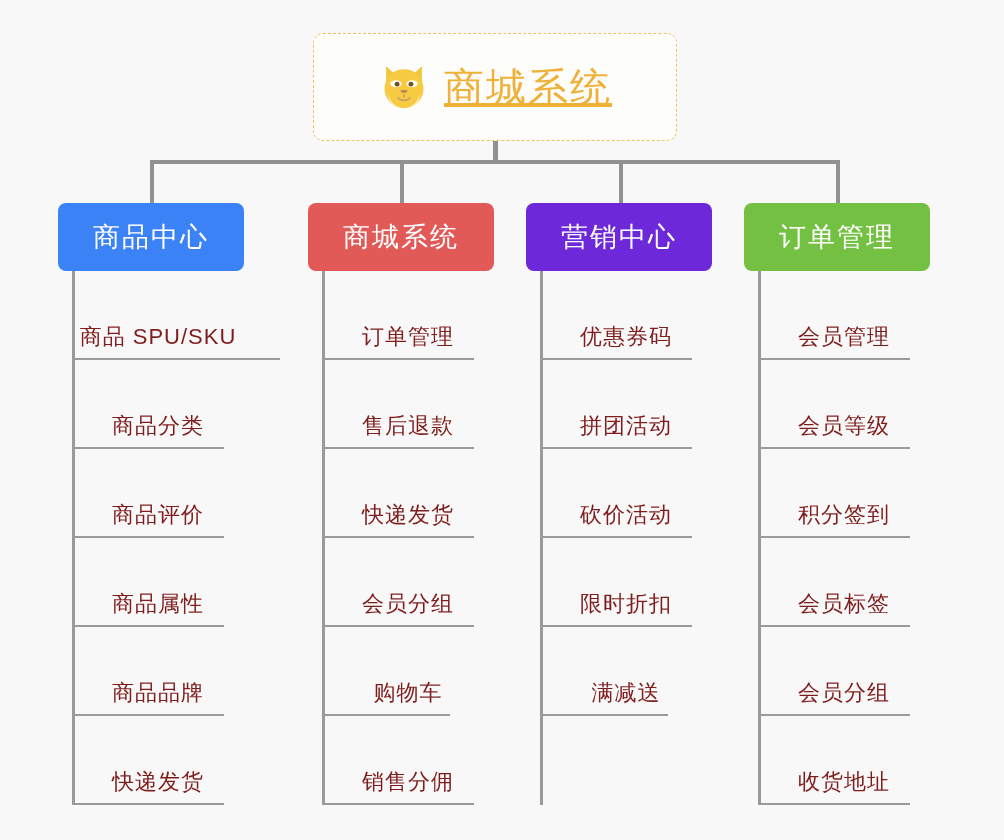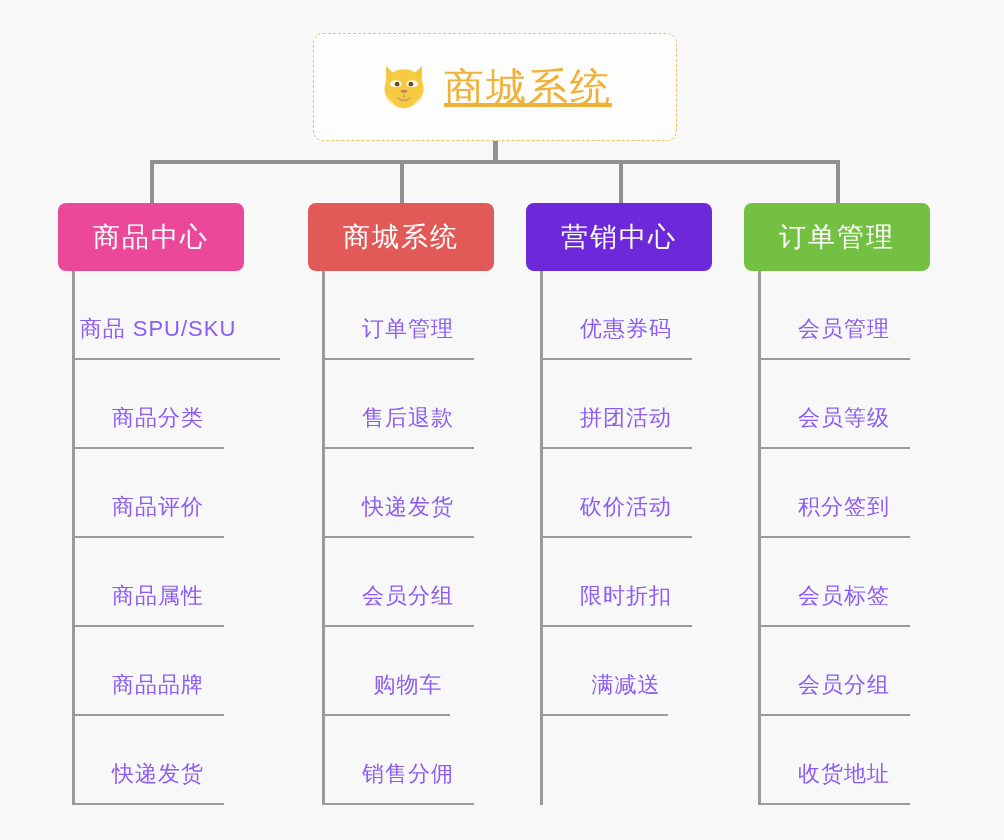--- a/index.html
+++ b/index.html
@@ -93,24 +93,24 @@
   .item {
     height: 89px;
     position: relative;
     display: flex;
     align-items: flex-end;
     justify-content: center;
     box-sizing: border-box;
   }
   .item-label {
     font-size: 22px;
-    color: #8b5cf6;
+    color: #7f1d1d;
     letter-spacing: 1px;
     white-space: nowrap;
-    padding: 0 2px 16px 2px;
+    padding: 0 2px 8px 2px;
     position: relative;
     z-index: 2;
   }
   .item-underline {
     position: absolute;
     left: 0;
     bottom: 0;
     height: 2px;
     background: #9a9a9a;
     z-index: 1;
@@ -142,21 +142,21 @@
   </div>
 
   <div class="line v-line" style="left: 493px; top: 141px; width: 5px; height: 22px; background: rgb(145, 145, 145);"></div>
   <div class="line h-line" style="left: 150px; top: 160px; width: 690px; height: 4px; background: rgb(145, 145, 145);"></div>
   <div class="line v-line" style="left: 150px; top: 160px; width: 4px; height: 45px; background: rgb(145, 145, 145);"></div>
   <div class="line v-line" style="left: 400px; top: 160px; width: 4px; height: 45px; background: rgb(145, 145, 145);"></div>
   <div class="line v-line" style="left: 619px; top: 160px; width: 4px; height: 45px; background: rgb(145, 145, 145);"></div>
   <div class="line v-line" style="left: 836px; top: 160px; width: 4px; height: 45px; background: rgb(145, 145, 145);"></div>
 
   <div class="column" style="left:58px;">
-    <div class="col-head" style="background: #ec4899;">
+    <div class="col-head" style="background: #3b82f6;">
       <span>商品中心</span>
     </div>
     <div class="rail" style="height: 534px;"></div>
     <div class="items">
       <div class="item">
         <span class="item-label">商品 SPU/SKU</span>
         <span class="item-underline" style="width: 208px;"></span>
       </div>
       <div class="item">
         <span class="item-label">商品分类</span>

